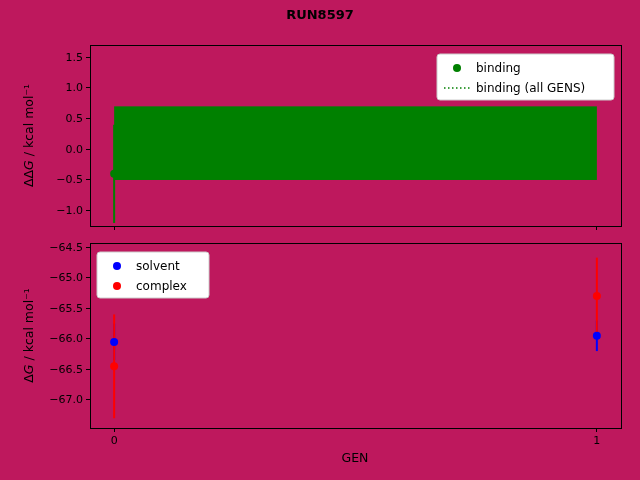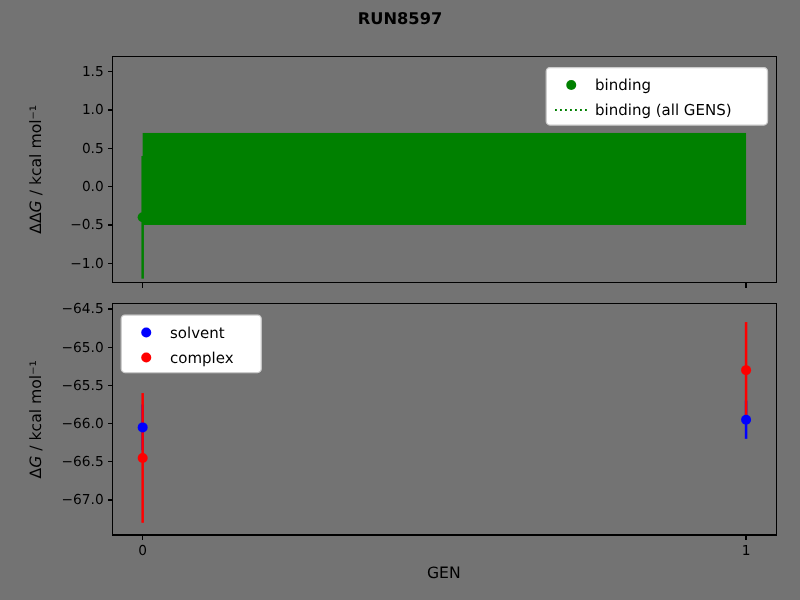--- a/index.html
+++ b/index.html
@@ -1,16 +1,16 @@
 <!DOCTYPE html>
 <html><head>
 <meta charset="utf-8">
 <style>
   html,body{margin:0;padding:0;background:#ffffff;}
-  #figure{position:relative;width:640px;height:480px;background:#737373;
+  #figure{position:relative;width:640px;height:480px;background:#be185d;
           font-family:"DejaVu Sans",sans-serif;overflow:hidden;}
   svg{display:block;font-family:"DejaVu Sans",sans-serif;}
   .fig-title{font-size:13px;font-weight:bold;fill:#000;}
   .axis-label{font-size:12.5px;fill:#000;}
   .tick-label{font-size:11px;fill:#000;}
   .legend-label{font-size:12px;fill:#000;}
   .legend-box{fill:#ffffff;stroke:#cccccc;stroke-width:1;}
 </style>
 </head>
 <body>

